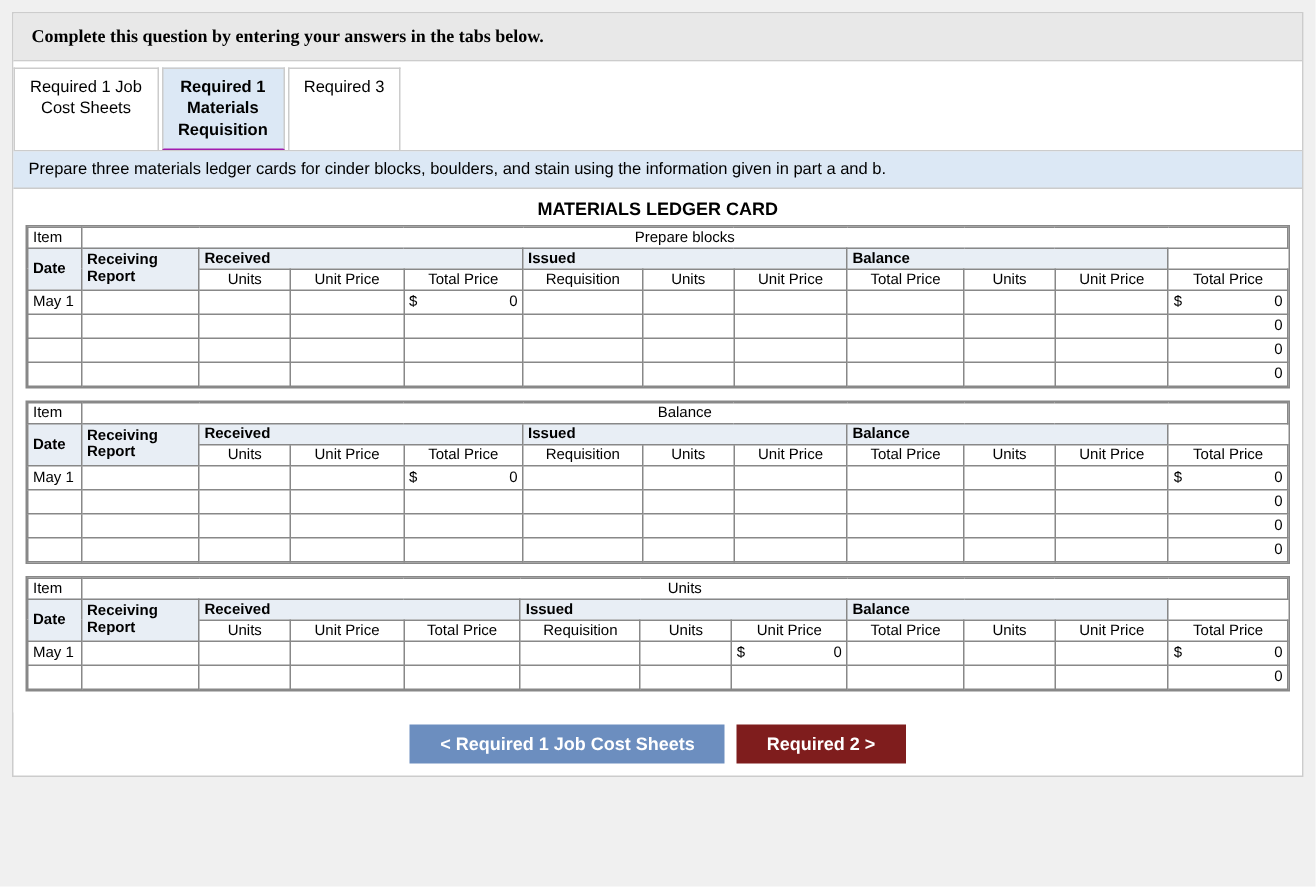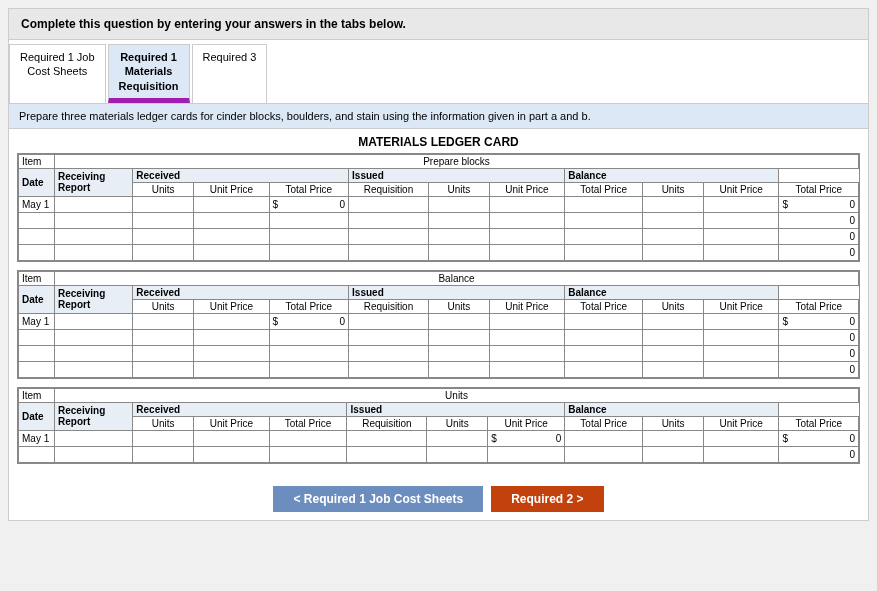--- a/index.html
+++ b/index.html
@@ -1,44 +1,44 @@
 <!DOCTYPE html>
 <html><head>
   <meta charset="utf-8">
   <style>
     * { box-sizing: border-box; margin: 0; padding: 0; }
     body { font-family: Arial, sans-serif; font-size: 11px; background: #f0f0f0; width: 877px; }
     
     .outer-container { background: #fff; border: 1px solid #ccc; margin: 8px; }
     
-    .instruction-bar { background: #e8e8e8; padding: 8px 12px; font-size: 12px; font-weight: bold; border-bottom: 1px solid #ccc; }
+    .instruction-bar { background: #e8e8e8; padding: 8px 12px; font-size: 12px; font-weight: bold; border-bottom: 1px solid #ccc; font-family: Liberation Serif, serif; }
     
     .tabs-row { display: flex; align-items: stretch; border-bottom: 1px solid #ccc; background: #fff; }
     .tab { padding: 5px 10px; border: 1px solid #ccc; border-bottom: none; font-size: 11px; cursor: pointer; background: #fff; margin-right: 2px; margin-top: 4px; }
-    .tab.active { background: #dce8f5; border-bottom: 5px solid #a21caf; font-weight: bold; }
+    .tab.active { background: #dce8f5; border-bottom: 1px solid #a21caf; font-weight: bold; }
     .tab-inner { text-align: center; line-height: 1.3; }
     
     .sub-instruction { background: #dce8f5; padding: 6px 10px; font-size: 11px; border-bottom: 1px solid #ccc; }
     
     .main-content { padding: 6px 8px; background: #fff; }
     
     .ledger-card { border: 1px solid #888; margin-bottom: 8px; }
     
     .ledger-table { width: 100%; border-collapse: collapse; }
     .ledger-table td, .ledger-table th { border: 1px solid #888; padding: 1px 3px; font-size: 10px; text-align: center; white-space: nowrap; }
     
     .input-cell { width: 100%; border: none; font-size: 10px; text-align: right; background: transparent; outline: none; }
     
     td.right-align { text-align: right; }
     td.left-align { text-align: left; }
     
     .nav-bar { display: flex; justify-content: center; align-items: center; padding: 8px; gap: 8px; }
     .nav-btn { padding: 6px 20px; font-size: 12px; font-weight: bold; cursor: pointer; border: none; }
     .nav-btn-prev { background: #6c8ebf; color: white; }
-    .nav-btn-next { background: #c2410c; color: white; }
+    .nav-btn-next { background: #7f1d1d; color: white; }
     
     .data-row td { height: 16px; }
     
     .group-header-row td { 
       background: #e8eef5; 
       font-weight: bold;
       font-size: 10px;
       text-align: left;
     }
   </style>

